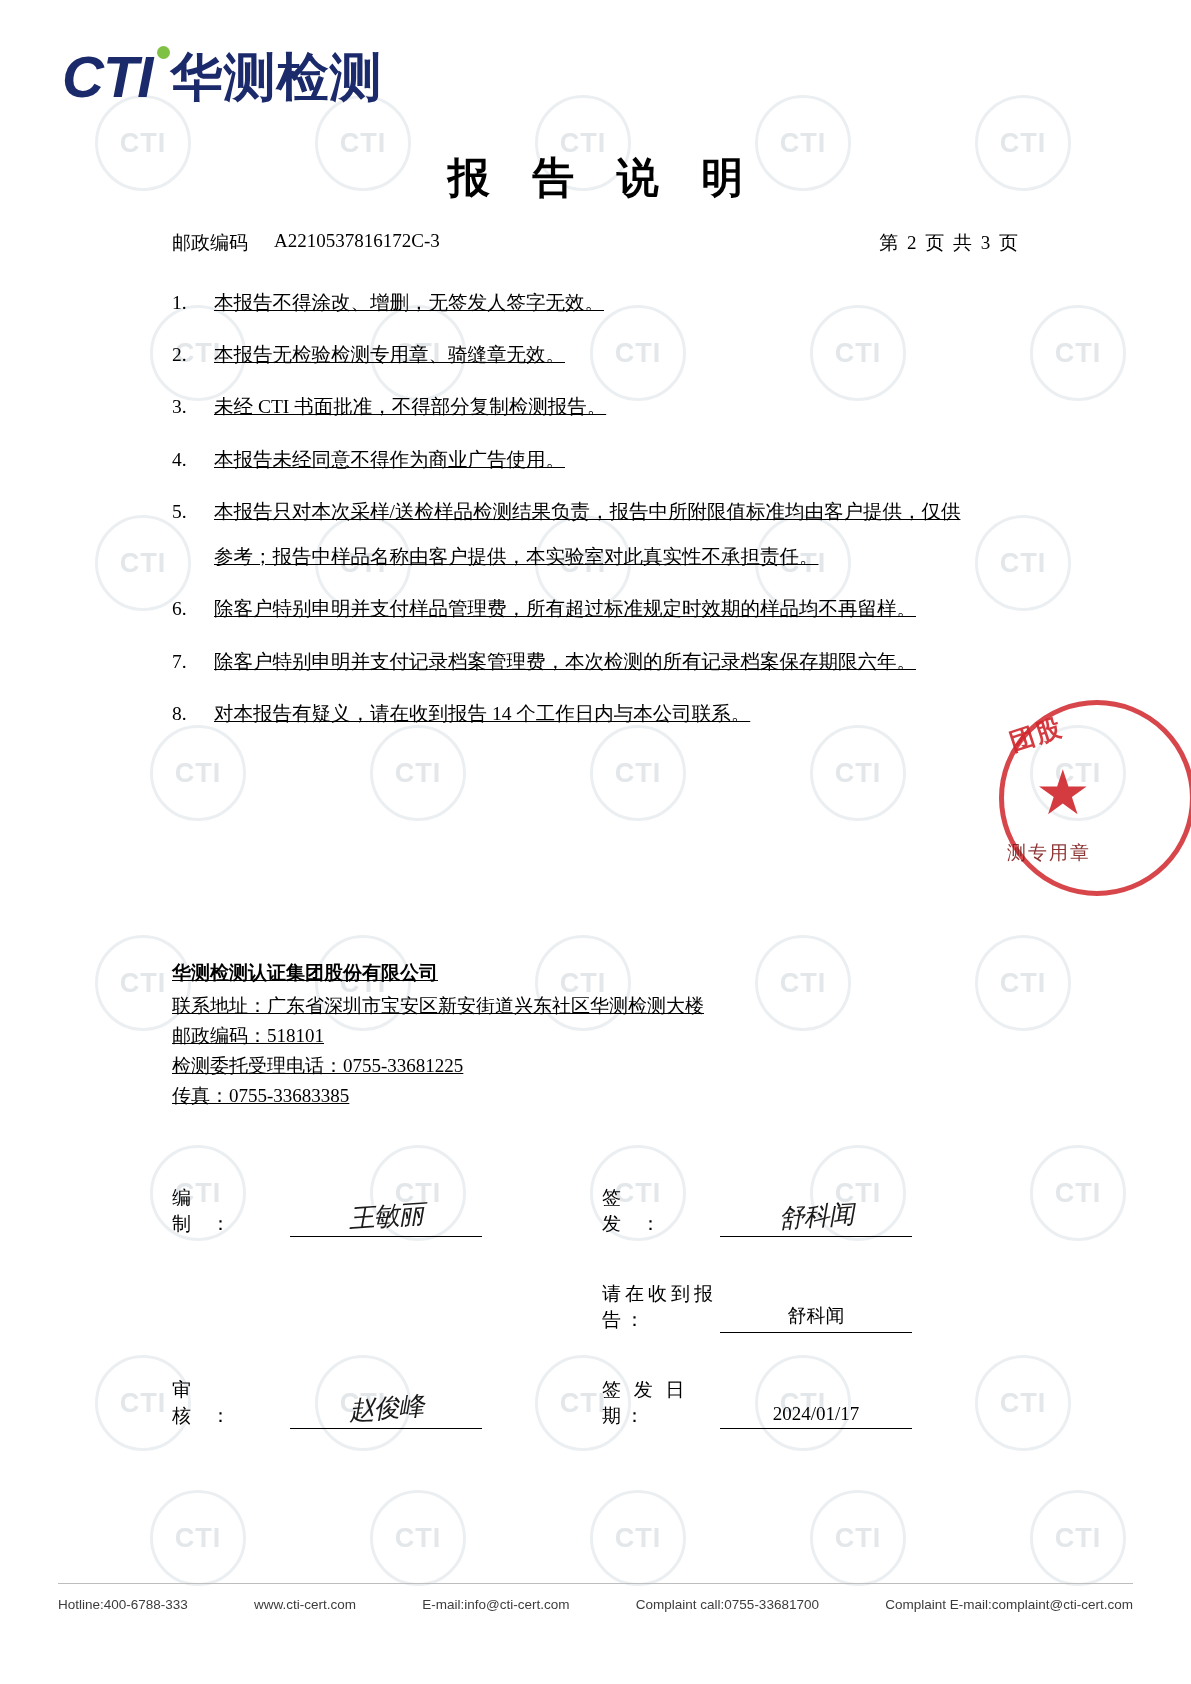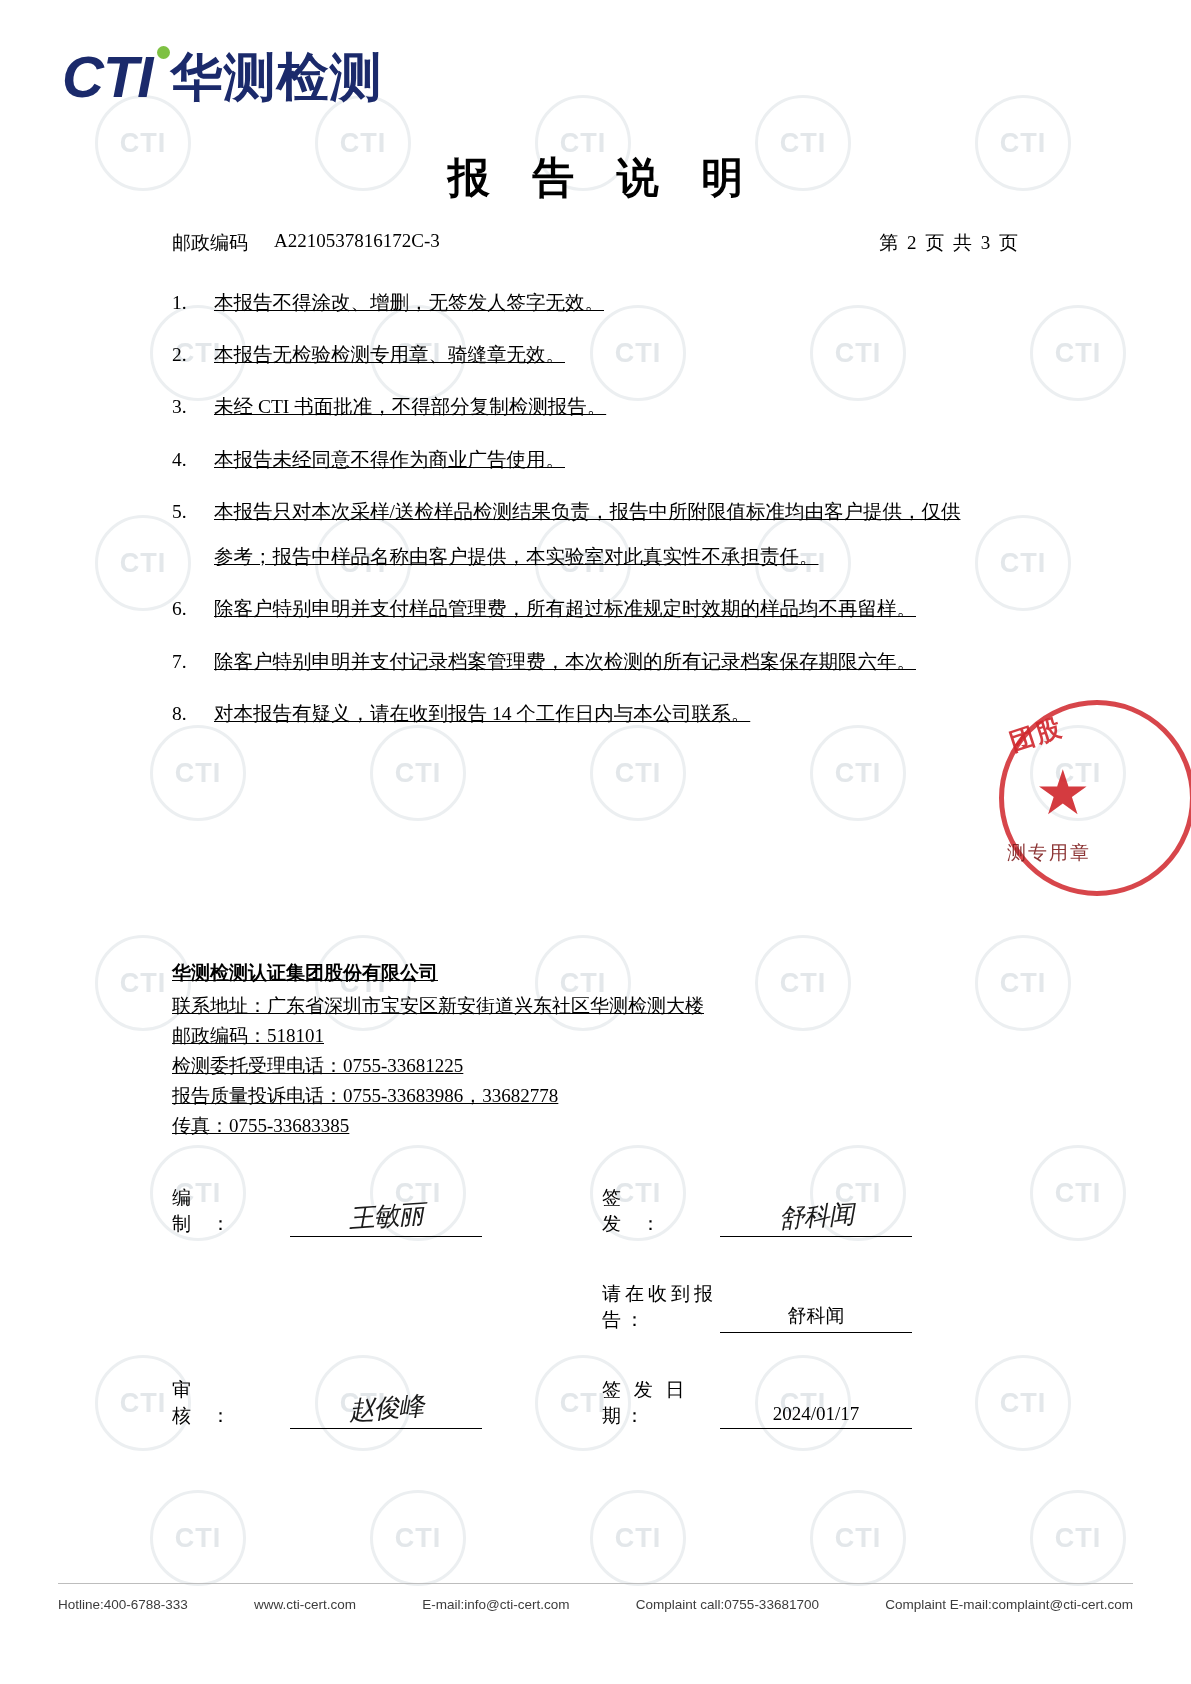--- a/index.html
+++ b/index.html
@@ -379,21 +379,20 @@
     <div class="stamp-top-text">团股</div>
     <div class="stamp-star">★</div>
     <div class="stamp-bottom-text">测专用章</div>
   </div>
 
   <div class="company-block">
     <div class="company-name">华测检测认证集团股份有限公司</div>
     <div>联系地址：广东省深圳市宝安区新安街道兴东社区华测检测大楼</div>
     <div>邮政编码：518101</div>
     <div>检测委托受理电话：0755-33681225</div>
-    <div>报告质量投诉电话：0755-33683986，33682778</div>
     <div>传真：0755-33683385</div>
   </div>
 
   <div class="sig-area">
     <div class="sig-row">
       <div class="sig-cell left">
         <span class="sig-label sp4">编　　制：</span>
         <span class="sig-line">
           <span class="handwrite">王敏丽</span>
         </span>

